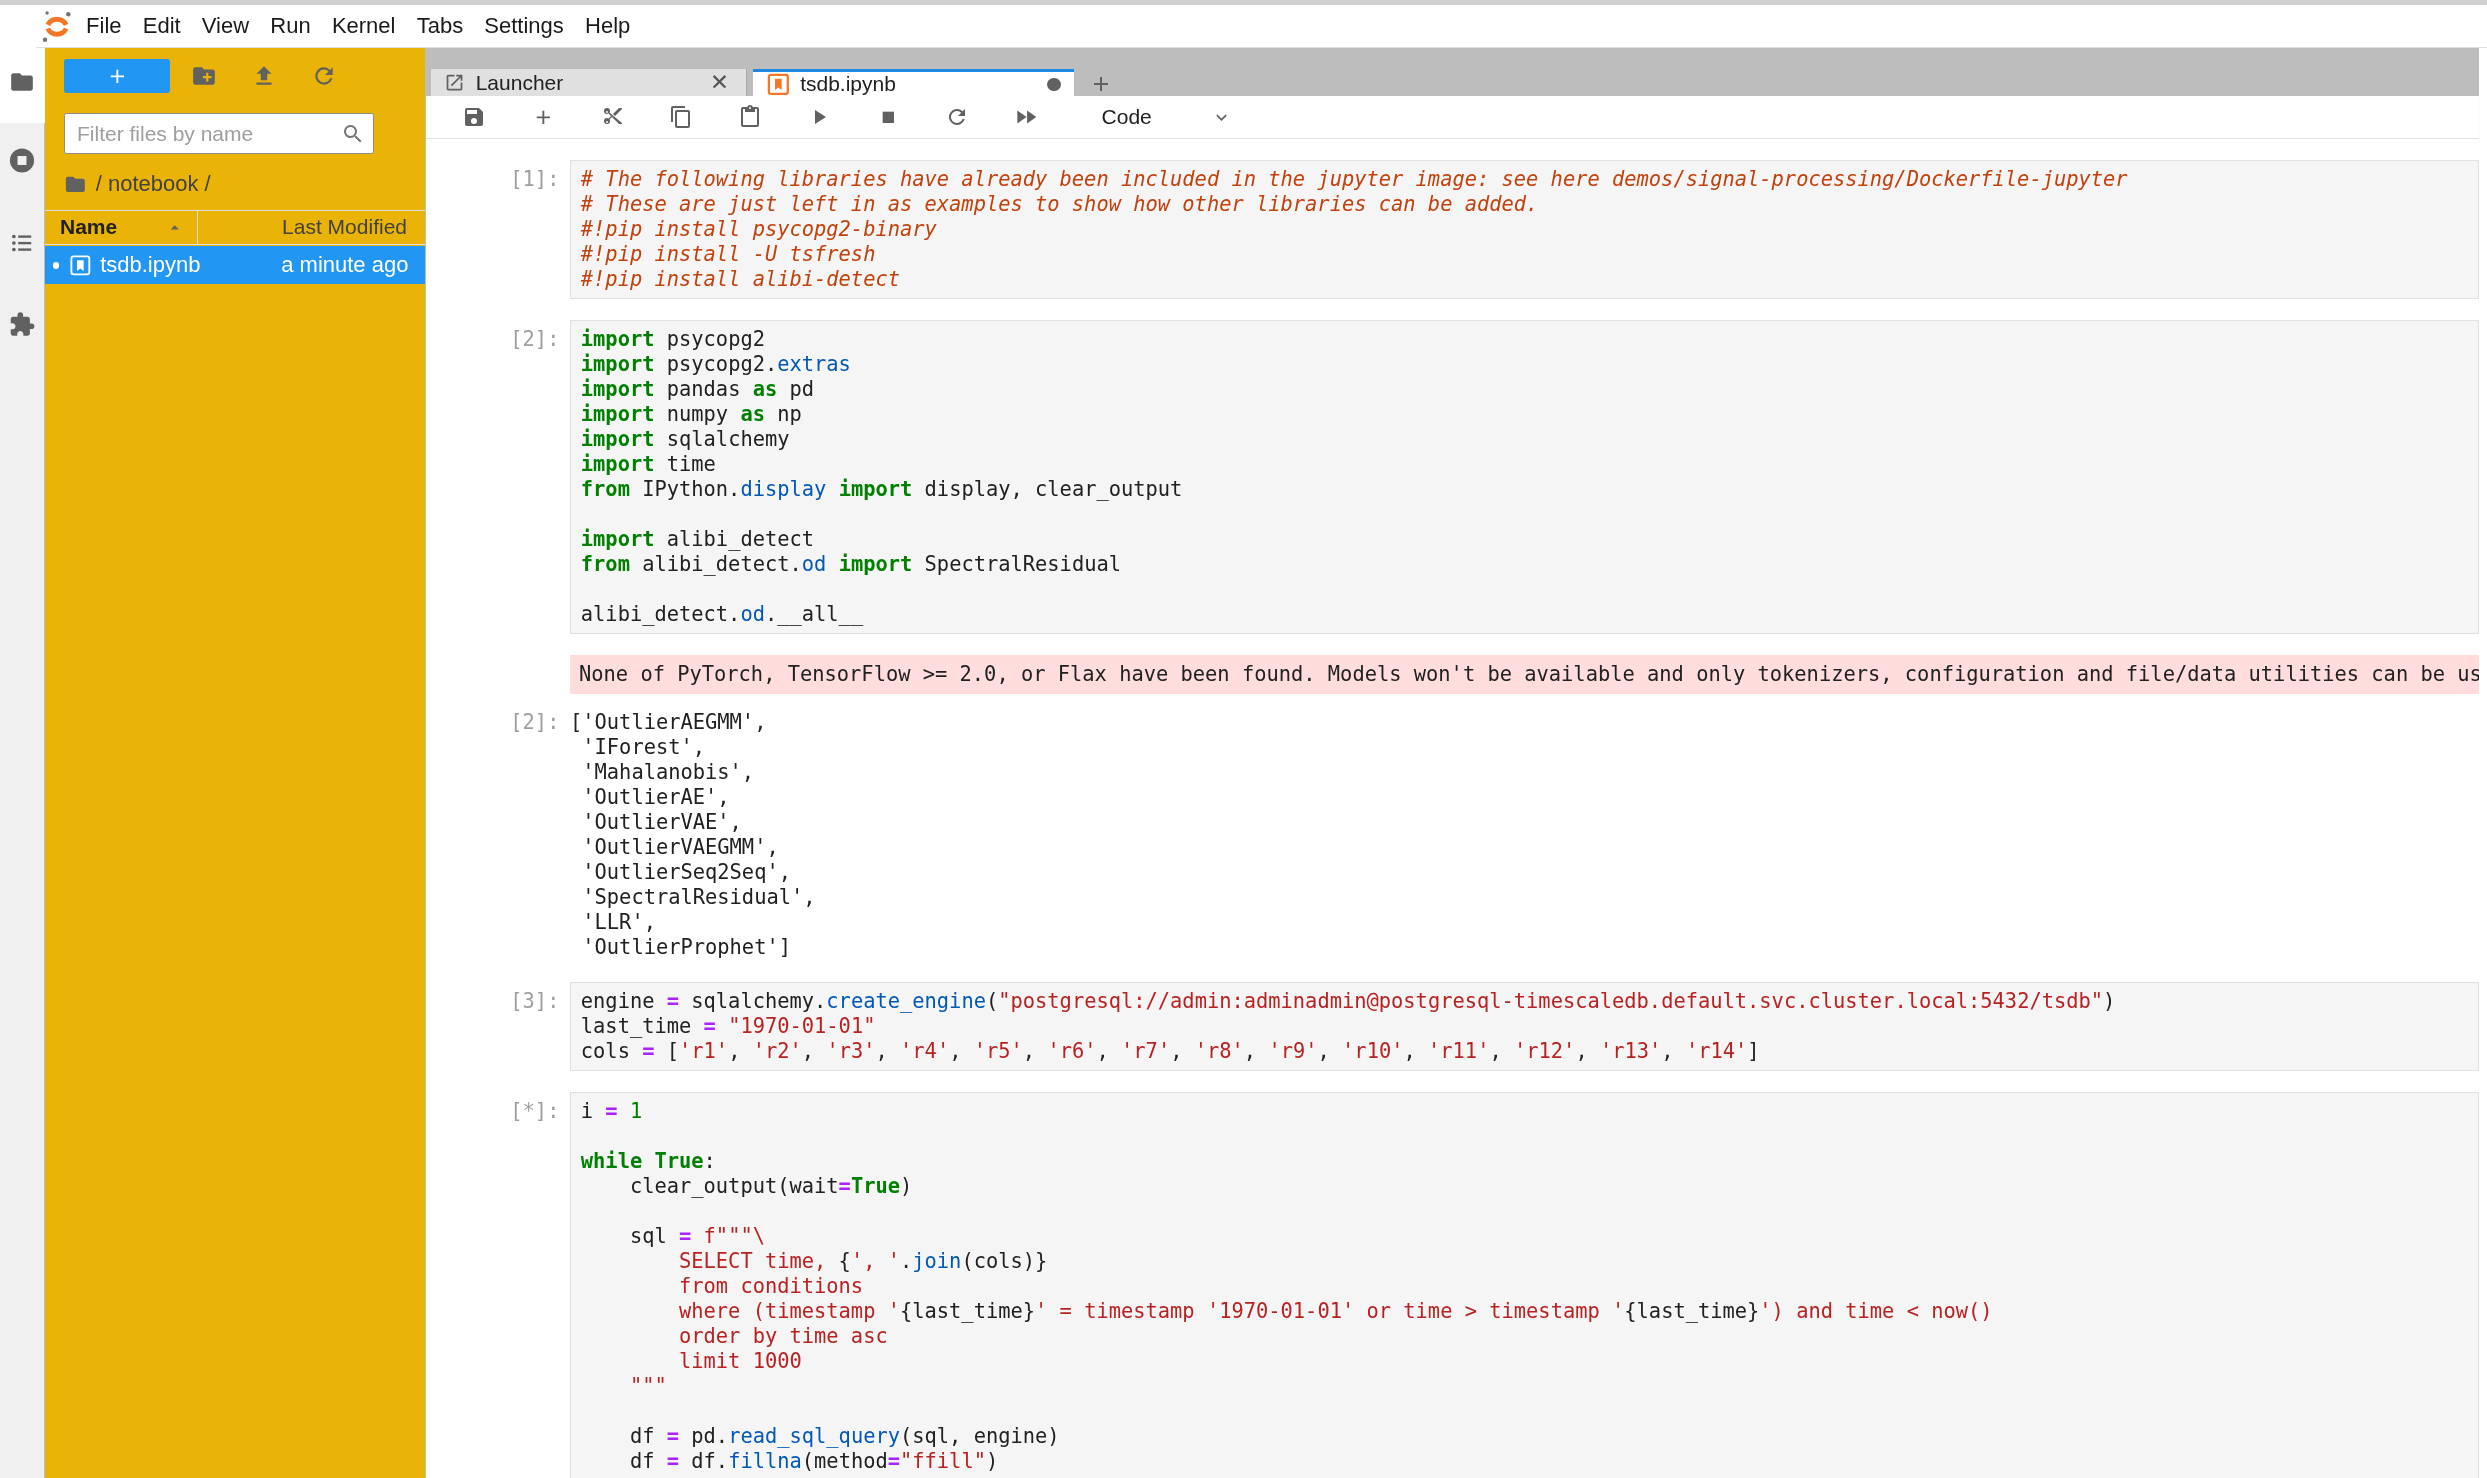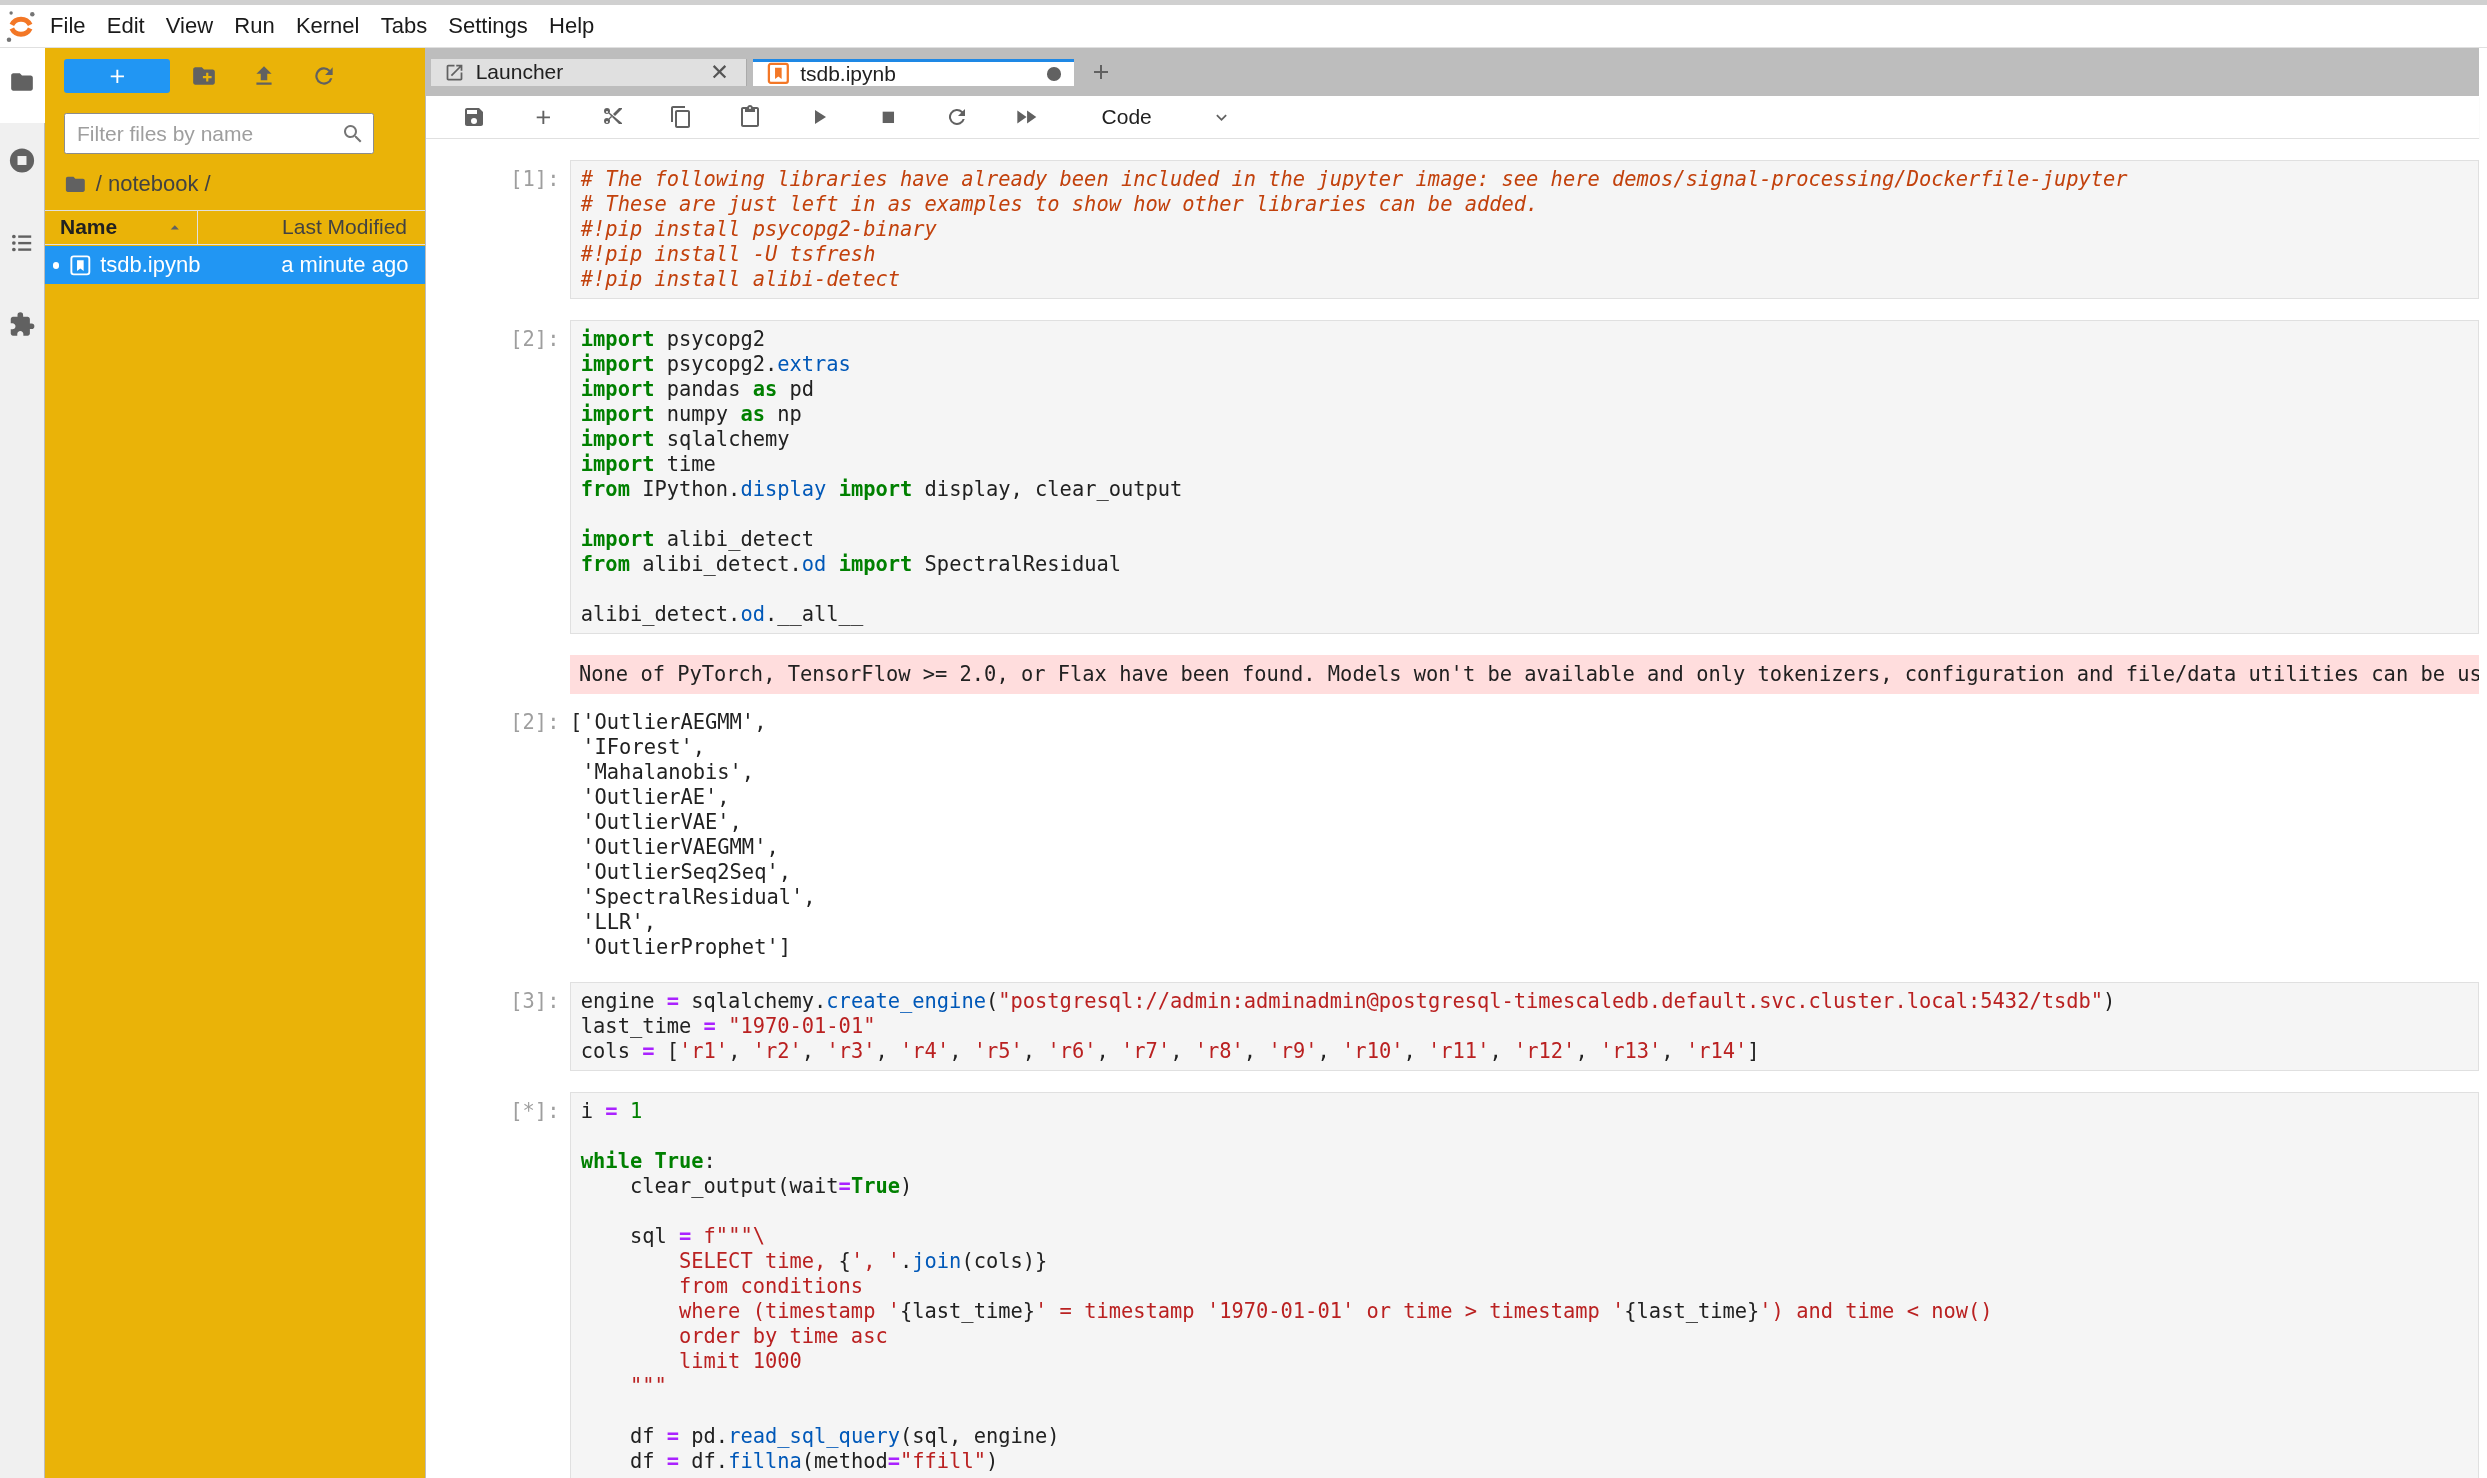--- a/index.html
+++ b/index.html
@@ -4,21 +4,21 @@
 <style>
   * { box-sizing: border-box; margin: 0; padding: 0; }
   html, body { width: 2487px; height: 1478px; overflow: hidden; background: #fff; }
   body { font-family: "Liberation Sans", sans-serif; color: #212121; }
 
   .app { width: 2487px; height: 1478px; display: flex; flex-direction: column; }
 
   
   .top-strip { height: 5.3px; background: #d0d0d0; flex: none; }
   .menubar { height: 43px; flex: none; background: #fff; border-bottom: 0.8px solid #e0e0e0;
-             display: flex; align-items: center; padding-left: 4.5px; }
+             display: flex; align-items: center; padding-left: 4.5px; margin-left: 36px; }
   .logo { width: 32px; height: 36px; margin-right: 3px; flex: none; }
   .menu-item { font-size: 22px; color: #1a1a1a; padding: 0 10.6px; line-height: 42px; cursor: default; }
 
   .body-row { flex: 1; display: flex; min-height: 0; }
 
   
   .sidestrip { width: 45px; flex: none; background: #f0f0f0; border-right: 0.8px solid #bdbdbd; position: relative; }
   .sidestrip .active-seg { position: absolute; top: 0; left: 0; right: -0.8px; height: 75px; background: #fff; }
   .side-icon { position: absolute; left: 50%; transform: translateX(-50%); }
 
@@ -46,21 +46,21 @@
   .col-mod { flex: 1; display: flex; align-items: center; justify-content: flex-end; padding-right: 18px;
              font-size: 21px; color: #424242; }
   .file-row { height: 38px; margin-top: 1.5px; display: flex; align-items: center; cursor: pointer; }
   .file-row.selected { background: #2196f3; color: #fff; }
   .run-dot { width: 6.8px; height: 6.8px; border-radius: 50%; background: #fff; margin: 0 9.8px 0 7.6px; flex: none; }
   .file-name { font-size: 22px; margin-left: 8.3px; }
   .file-mod { flex: 1; text-align: right; padding-right: 16.6px; font-size: 22px; }
 
   
   .main { flex: 1; display: flex; flex-direction: column; background: #fff; padding-right: 7.6px; min-width: 0; }
-  .tabbar { height: 48px; flex: none; background: #bdbdbd; display: flex; align-items: center; padding-left: 4.5px; }
+  .tabbar { height: 48px; flex: none; background: #bdbdbd; display: flex; align-items: flex-end; padding-left: 4.5px; }
   .tab { display: flex; align-items: center; cursor: pointer; }
   .tab.inactive { background: #e0e0e0; border-right: 0.8px solid #aaa; width: 316px; padding: 0 13.6px 0 13.6px; }
   .tab.active { background: #fff; width: 321px; margin-left: 6.8px; border-top: 3px solid #1e88e5;
                 padding: 0 13.6px 0 13.6px; position: relative; z-index: 1; }
   .tab-label { font-size: 21px; color: #212121; margin-left: 10.6px; }
   .tab .spacer { flex: 1; }
   .tab-close { font-size: 22.7px; color: #555; padding: 0 3px; }
   .dirty-dot { width: 13.6px; height: 13.6px; border-radius: 50%; background: #616161; }
   .new-tab-btn { width: 53px; display: flex; align-items: center; justify-content: center; cursor: pointer; }
 

